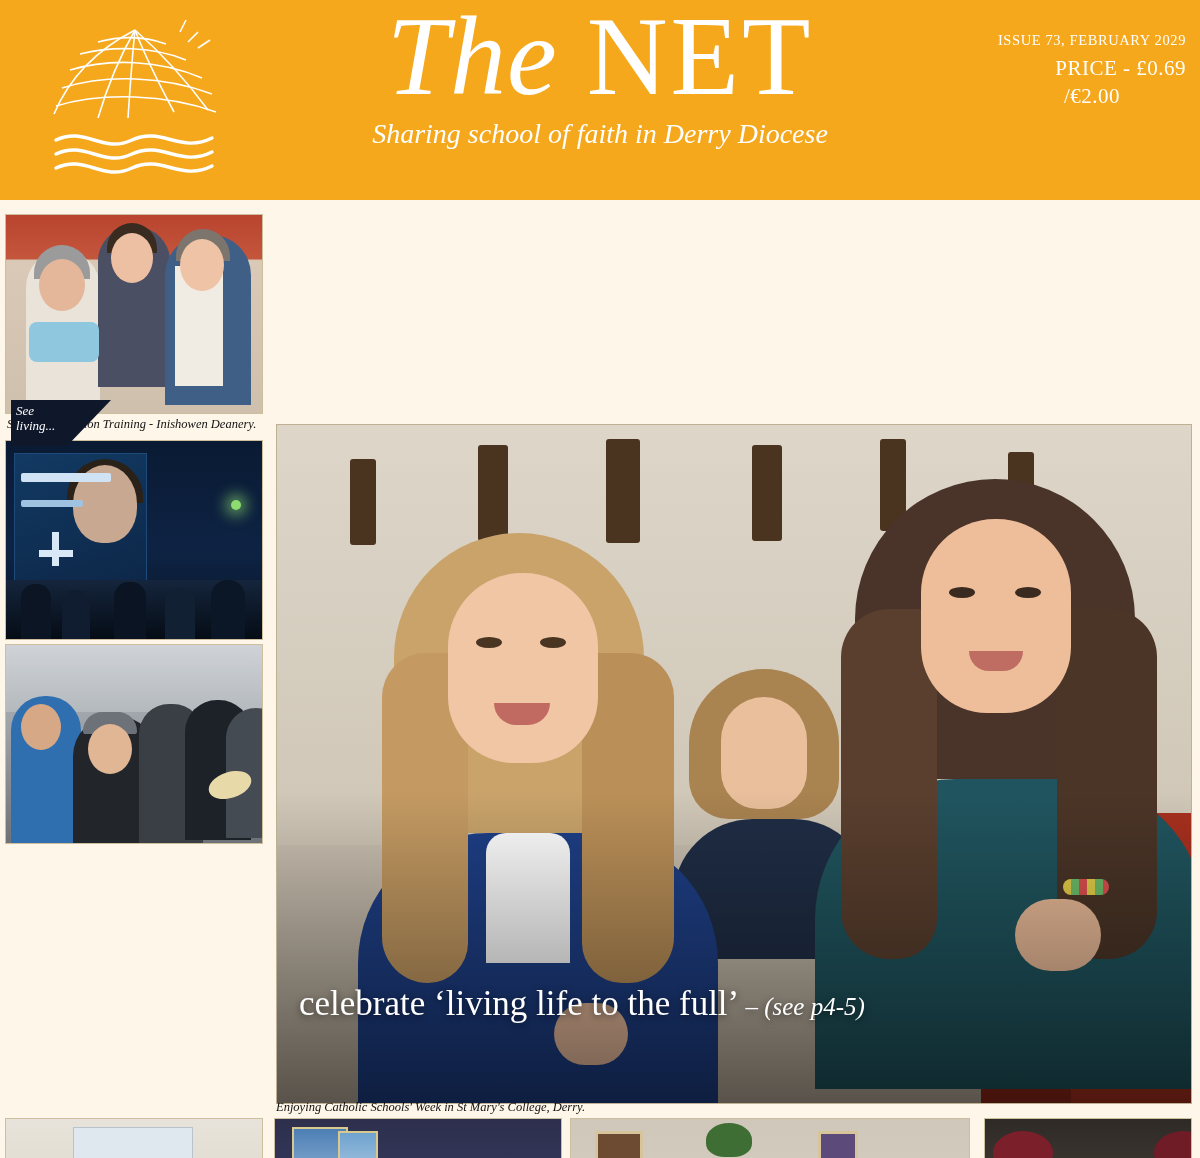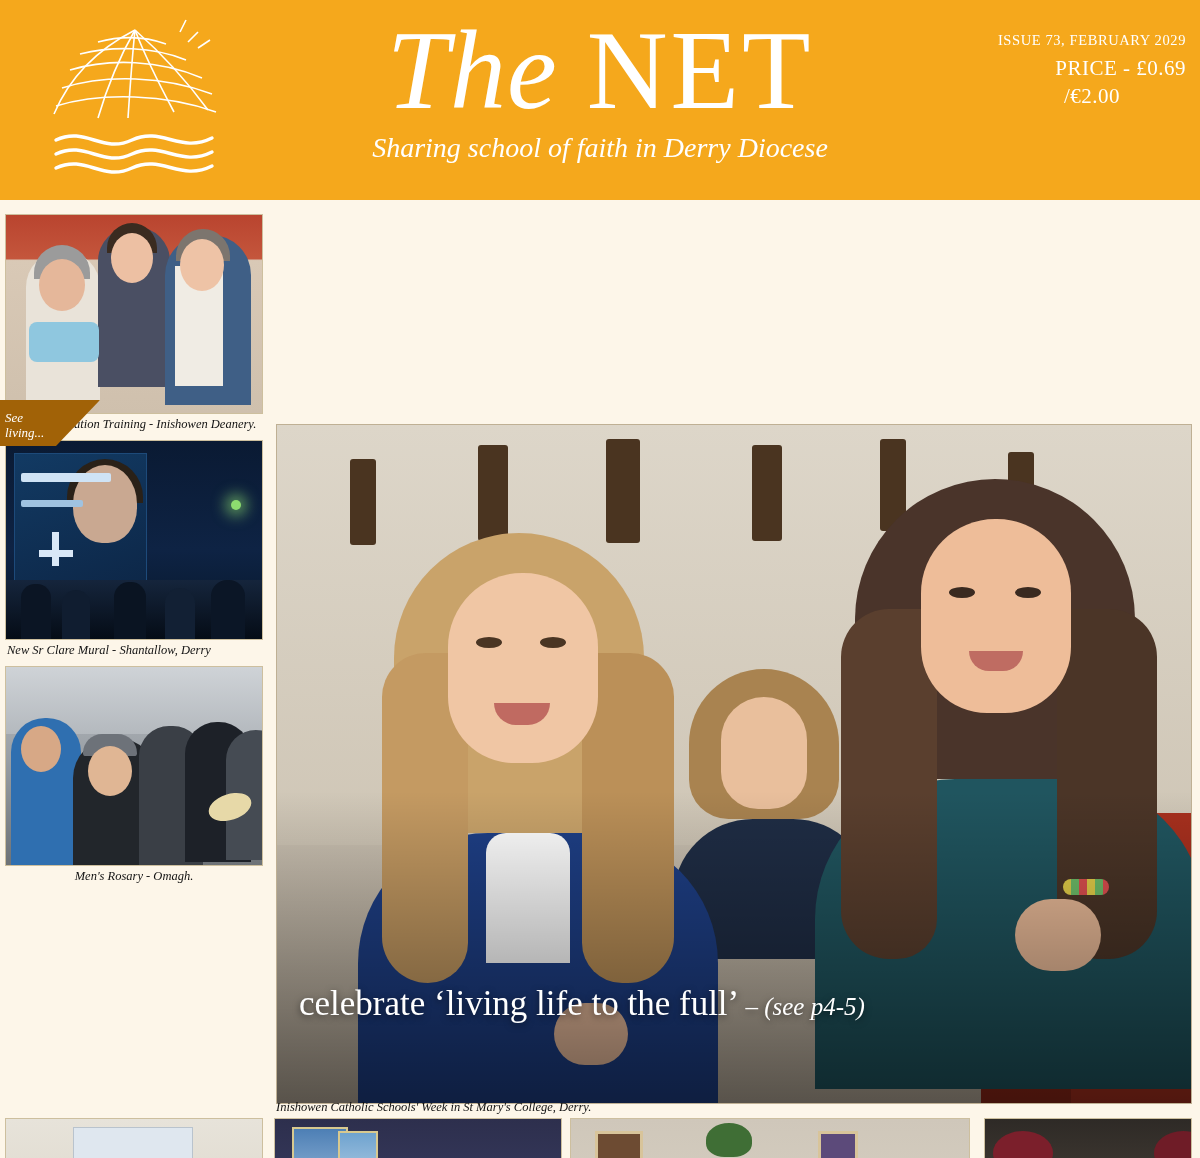--- a/index.html
+++ b/index.html
@@ -20,21 +20,21 @@
     overflow:hidden;
   }
   .logo-net {
     position:absolute; left:40px; top:18px;
     width:190px; height:165px;
   }
   .title-block {
     position:absolute; left:0; top:0; width:1200px; text-align:center;
   }
   .paper-title {
-    margin:0; padding-top:14px;
+    margin:0; 
     font-family:"Liberation Serif", serif;
     font-size:112px; line-height:1.0; color:#ffffff;
     font-weight:normal; letter-spacing:1px;
   }
   .paper-title .the { font-style:italic; font-weight:normal; }
   .paper-title .net { font-weight:normal; letter-spacing:3px; }
   .paper-sub {
     margin:6px 0 0 0;
     font-size:28px; font-style:italic; color:#ffffff;
     font-family:"Liberation Serif", serif;
@@ -42,26 +42,26 @@
   .issue-block {
     position:absolute; right:14px; top:32px; text-align:right;
     color:#ffffff; font-family:"Liberation Serif", serif;
   }
   .issue-line { font-size:14.5px; letter-spacing:0.6px; }
   .price-line { font-size:21px; margin-top:7px; letter-spacing:0.5px; }
   .price-line2 { font-size:21px; margin-top:3px; letter-spacing:0.5px;text-align:center; }
 
   
   .see-inside {
-    position:absolute; left:0; top:200px;
+    position:absolute; left:11px; top:200px;
     width:100px; height:46px;
-    background:#a16207;
+    background:#0f172a;
     clip-path: polygon(0 0, 100% 0, 56% 100%, 0 100%);
     color:#fff; font-style:italic; font-size:13px;
-    line-height:1.15; padding:11px 0 0 5px;
+    line-height:1.15; padding:4px 0 0 5px;
     z-index:5;
   }
 
   
   .content { position:relative; width:1200px; height:958px; background:#fdf6e9; }
 
   .left-col {
     position:absolute; left:5px; top:14px; width:258px;
   }
   .thumb { margin-bottom:4px; }
@@ -281,37 +281,35 @@
           <i class="cross"></i>
           <i class="cross2"></i>
         <i class="crowd"></i>
           <i class="d1"></i>
           <i class="d2"></i>
           <i class="d3"></i>
           <i class="d4"></i>
           <i class="d5"></i>
         <i class="lamp"></i>
       </div>
-      <div class="cap left-align">New Sr Clare Mural - Shantallow, Derry</div>
     </div>
 
     <div class="thumb">
       <div class="img ph p-rosary">
         <i class="bld"></i>
         <i class="m1"></i>
           <i class="mf1"></i>
         <i class="m2"></i>
           <i class="cap2"></i>
           <i class="mf2"></i>
         <i class="m3"></i>
           <i class="m4"></i>
           <i class="m5"></i>
           <i class="disc"></i>
       </div>
-      <div class="cap">Men's Rosary - Omagh.</div>
     </div>
   </div>
 
   <div class="hero">
     <div class="hero-img">
       <div class="hero-bg"></div>
       <div class="hero-wall"></div>
 
       <div class="hero-st" style="left:8%;top:5%;width:26px;height:86px;"></div>
       <div class="hero-st" style="left:22%;top:3%;width:30px;height:96px;"></div>
@@ -359,21 +357,21 @@
     </div>
 
     <div class="hero-headline">
       <div>
         <span>celebrate ‘living life to the full’</span>
         <span class="see">– (see p4-5)</span>
       </div>
     </div>
   </div>
 
-  <div class="hero-cap">Inishowen Catholic Schools' Week in St Mary's College, Derry.</div>
+  <div class="hero-cap">Enjoying Catholic Schools' Week in St Mary's College, Derry.</div>
 
   <div class="bottom-row">
 
     <div class="bcell" style="left:5px; width:258px;">
       <div class="img ph p-brigid">
         <i class="wallboard"></i>
 
       </div>
 
     </div>

